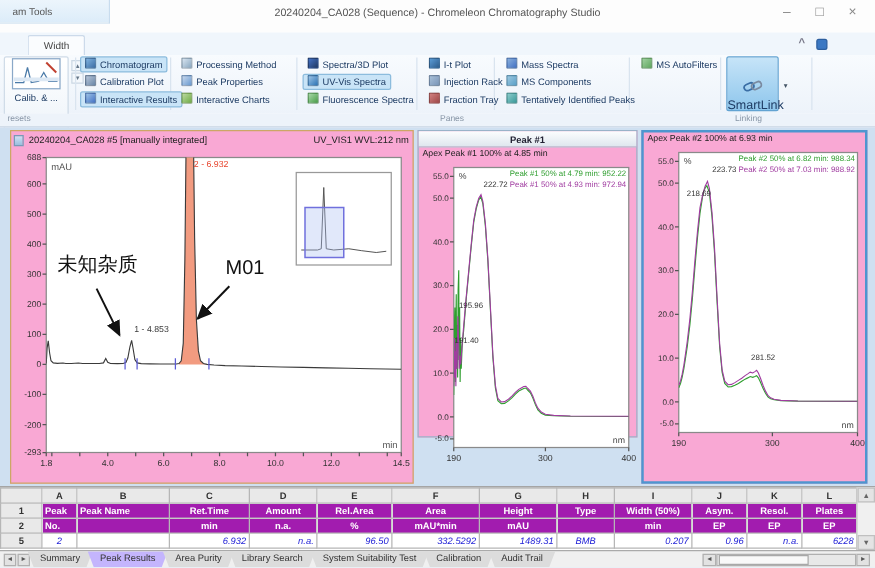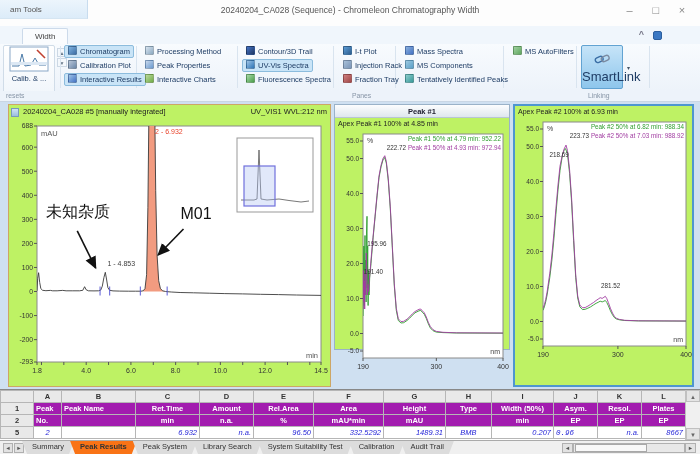--- a/index.html
+++ b/index.html
@@ -17,26 +17,26 @@
 .helpdot{position:absolute;right:38px;top:5px;width:9px;height:9px;border-radius:2px;background:#3b78c3;border:1px solid #2c5e9e}
 .ribbon{position:absolute;left:0;top:44px;width:700px;height:47px;background:linear-gradient(#f8fbfe,#edf3fa)}
 .rbtn{position:absolute;height:13px;line-height:12px;padding:0 3px;font-size:7.5px;color:#1e3c64;white-space:nowrap;border:1px solid transparent;border-radius:2px}
 .rbtn.sel{background:#c9e4f7;border-color:#8cbcdd}
 .ricon{display:inline-block;width:9px;height:9px;border-radius:1px;vertical-align:-1px;margin-right:3px;border:1px solid rgba(0,0,0,.18)}
 .vsep{position:absolute;top:2px;width:1px;height:42px;background:#d9e4ef}
 .preset-btn{position:absolute;left:3px;top:1px;width:52px;height:60px;text-align:center;border:1px solid #d0dce8;border-radius:2px;background:linear-gradient(#ffffff,#eef4fa)}
 .plabel{font-size:7.5px;color:#1e3c64;margin-top:0}
 .spinners{position:absolute;left:57px;top:4px;width:10px}
 .spinners span{display:block;font-size:5px;color:#678;text-align:center;height:9px;line-height:8px;border:1px solid #ccd8e4;background:#f4f8fc;margin-bottom:1px}
-.smartlink{position:absolute;left:581px;top:1px;width:42px;height:44px;background:linear-gradient(#c6e4f8,#8ec6ec);border:1px solid #62a3d2;border-radius:2px;text-align:center;font-size:13px;color:#1e3c64;padding-top:6px}
+.smartlink{position:absolute;left:581px;top:1px;width:42px;height:44px;background:linear-gradient(#c6e4f8,#8ec6ec);border:1px solid #62a3d2;border-radius:2px;text-align:center;font-size:10px;color:#1e3c64;padding-top:16px}
 .sl-drop{position:absolute;left:627px;top:20px;font-size:6px;color:#456}
 .grouprow{position:absolute;left:0;top:91px;width:700px;height:11px;background:#edf3fa;border-bottom:1px solid #c9d6e4}
 .glabel{position:absolute;top:1px;font-size:6.8px;color:#8795a6}
 .content{position:absolute;left:0;top:102px;width:700px;height:287px;background:#cfe0f1}
-.panel{position:absolute;top:2px;background:#bef264}
+.panel{position:absolute;top:2px;background:#f9a8d4}
 .panel.chrom{left:8px;width:323px;height:283px;border:1px solid #cda666}
 .panel.spec1{left:334px;width:176px;height:246px;border:1px solid #9ab2c8}
 .panel.spec2{left:513px;width:181px;height:283px;border:2px solid #4e96cf}
 .chead{height:15px;font-size:7.5px;line-height:14px;color:#222;position:relative;padding-left:14px;white-space:nowrap;overflow:hidden}
 .cicon{position:absolute;left:2px;top:3px;width:8px;height:9px;background:linear-gradient(#cfe2f4,#9abede);border:1px solid #789ab8}
 .cdet{position:absolute;right:3px;top:0}
 .phead{height:13px;text-align:center;font-size:7.5px;line-height:13px;color:#223;background:linear-gradient(#fcfdfe,#dfe7ee);border-bottom:1px solid #b8c6d4;font-weight:bold}
 .spec2 .phead{background:linear-gradient(#a6d4f2,#64aede);border-bottom:1px solid #4e96cf}
 .psub{height:12px;font-size:7px;line-height:12px;padding-left:3px;color:#222;white-space:nowrap;overflow:hidden}
 svg text{font-family:"Liberation Sans",sans-serif}
@@ -48,34 +48,34 @@
 #results-grid td.rownum{background:#e9e9e9;color:#333;text-align:center;font-weight:bold;border-color:#b6b6b6}
 tr.drow td{color:#1d1dd6;font-style:italic}
 tr.drow td.rownum{color:#333;font-style:normal}
 .vscroll{position:absolute;right:0;top:0;width:15px;height:51px;background:#f0f0f0;border-left:1px solid #c0c0c0}
 .vscroll .sbtn{display:block;height:12px;text-align:center;font-size:6px;color:#666;line-height:12px;background:#e4e4e4;border:1px solid #c0c0c0}
 .vscroll .sdown{position:absolute;bottom:1px;left:0;right:0}
 .tabstrip{position:absolute;left:0;top:440px;width:700px;height:14px;background:#f0f0f0;border-top:1px solid #aaa}
 .tnav{position:absolute;top:2px;width:10px;height:10px;font-size:5.5px;text-align:center;line-height:9px;color:#555;background:#e2e2e2;border:1px solid #b0b0b0}
 #tabs-box{position:absolute;left:26px;top:0;height:14px;white-space:nowrap}
 .sheettab{position:relative;display:inline-block;height:13px;line-height:12px;padding:0 10px;font-size:7.5px;color:#333;background:#dcdcdc;clip-path:polygon(0 0,100% 0,calc(100% - 5px) 100%,5px 100%);margin-left:-4px}
-.sheettab.active{background:#f97316;font-weight:bold}
+.sheettab.active{background:#c4b5fd;font-weight:normal}
 .hscroll{position:absolute;right:4px;top:2px;height:10px}
 .hscroll .harrow{display:inline-block;width:11px;height:10px;font-size:5.5px;text-align:center;line-height:9px;color:#555;background:#e2e2e2;border:1px solid #b0b0b0;vertical-align:top}
 .hscroll .htrack{display:inline-block;width:112px;height:10px;background:#e8e8e8;border:1px solid #b0b0b0;vertical-align:top;position:relative}
 .hscroll .hthumb{position:absolute;left:1px;top:0;width:72px;height:8px;background:#f8f8f8;border:1px solid #a8a8a8}
 </style>
 </head>
 <body>
 
 <div id="app">
 
   <div class="titlebar">
     <div class="ctx-tab">am Tools</div>
-    <div class="title">20240204_CA028 (Sequence) - Chromeleon Chromatography Width</div>
+    <div class="title">20240204_CA028 (Sequence) - Chromeleon Chromatography Studio</div>
     <div class="winbtns">
       <span>–</span>
       <span>□</span>
       <span>×</span>
     </div>
   </div>
 
   <div class="tabrow">
     <div class="ribtab">Width</div>
     <span class="collapse">^</span>
@@ -111,21 +111,21 @@
       </svg>
       <div>SmartLink</div>
     </div>
     <span class="sl-drop">▾</span>
   <div class="rbtn sel" style="left: 64px; top: 1px;"><span class="ricon" style="background: linear-gradient(135deg, rgb(127, 179, 224), rgb(61, 110, 165));"></span><span>Chromatogram</span></div>
       <div class="rbtn" style="left: 64px; top: 15px;"><span class="ricon" style="background: linear-gradient(135deg, rgb(184, 198, 216), rgb(106, 135, 168));"></span><span>Calibration Plot</span></div>
       <div class="rbtn sel" style="left: 64px; top: 29px;"><span class="ricon" style="background: linear-gradient(135deg, rgb(157, 195, 230), rgb(68, 114, 196));"></span><span>Interactive Results</span></div>
       <div class="rbtn" style="left: 141px; top: 1px;"><span class="ricon" style="background: linear-gradient(135deg, rgb(216, 228, 240), rgb(138, 168, 192));"></span><span>Processing Method</span></div>
       <div class="rbtn" style="left: 141px; top: 15px;"><span class="ricon" style="background: linear-gradient(135deg, rgb(200, 216, 236), rgb(106, 154, 208));"></span><span>Peak Properties</span></div>
       <div class="rbtn" style="left: 141px; top: 29px;"><span class="ricon" style="background: linear-gradient(135deg, rgb(188, 217, 160), rgb(112, 173, 71));"></span><span>Interactive Charts</span></div>
-      <div class="rbtn" style="left: 242px; top: 1px;"><span class="ricon" style="background: linear-gradient(135deg, rgb(68, 114, 196), rgb(31, 56, 100));"></span><span>Contour/3D Trail</span></div>
+      <div class="rbtn" style="left: 242px; top: 1px;"><span class="ricon" style="background: linear-gradient(135deg, rgb(68, 114, 196), rgb(31, 56, 100));"></span><span>Spectra/3D Plot</span></div>
       <div class="rbtn sel" style="left: 242px; top: 15px;"><span class="ricon" style="background: linear-gradient(135deg, rgb(157, 195, 230), rgb(46, 117, 182));"></span><span>UV-Vis Spectra</span></div>
       <div class="rbtn" style="left: 242px; top: 29px;"><span class="ricon" style="background: linear-gradient(135deg, rgb(168, 216, 168), rgb(74, 158, 74));"></span><span>Fluorescence Spectra</span></div>
       <div class="rbtn" style="left: 339px; top: 1px;"><span class="ricon" style="background: linear-gradient(135deg, rgb(91, 155, 213), rgb(46, 94, 142));"></span><span>I-t Plot</span></div>
       <div class="rbtn" style="left: 339px; top: 15px;"><span class="ricon" style="background: linear-gradient(135deg, rgb(168, 192, 216), rgb(122, 149, 184));"></span><span>Injection Rack</span></div>
       <div class="rbtn" style="left: 339px; top: 29px;"><span class="ricon" style="background: linear-gradient(135deg, rgb(208, 128, 128), rgb(160, 72, 72));"></span><span>Fraction Tray</span></div>
       <div class="rbtn" style="left: 401px; top: 1px;"><span class="ricon" style="background: linear-gradient(135deg, rgb(138, 176, 220), rgb(68, 114, 196));"></span><span>Mass Spectra</span></div>
       <div class="rbtn" style="left: 401px; top: 15px;"><span class="ricon" style="background: linear-gradient(135deg, rgb(156, 200, 224), rgb(90, 160, 200));"></span><span>MS Components</span></div>
       <div class="rbtn" style="left: 401px; top: 29px;"><span class="ricon" style="background: linear-gradient(135deg, rgb(140, 204, 204), rgb(58, 154, 154));"></span><span>Tentatively Identified Peaks</span></div>
       <div class="rbtn" style="left: 509px; top: 1px;"><span class="ricon" style="background: linear-gradient(135deg, rgb(160, 208, 160), rgb(96, 168, 96));"></span><span>MS AutoFilters</span></div>
     </div>
@@ -384,33 +384,33 @@
             <td class="rownum">5</td>
             <td style="text-align: center;">2</td>
             <td style="text-align: left;"></td>
             <td style="text-align: right;">6.932</td>
             <td style="text-align: right;">n.a.</td>
             <td style="text-align: right;">96.50</td>
             <td style="text-align: right;">332.5292</td>
             <td style="text-align: right;">1489.31</td>
             <td style="text-align: center;">BMB</td>
             <td style="text-align: right;">0.207</td>
-            <td style=" font-family: Liberation Mono, monospace;">0.96</td>
+            <td style="text-align: right;">0.96</td>
             <td style="text-align: right;">n.a.</td>
-            <td style="text-align: right;">8667</td>
+            <td style="text-align: right;">6228</td>
           </tr>
         </tbody>
       </table>
     <div class="vscroll">
       <span class="sbtn">▲</span>
       <span class="sbtn sdown">▼</span>
     </div>
   </div>
 
   <div class="tabstrip">
     <span class="tnav" style="left:3px">◄</span>
     <span class="tnav" style="left:14px">►</span>
-    <div id="tabs-box"><span class="sheettab">Summary</span><span class="sheettab active">Peak Results</span><span class="sheettab">Peak System</span><span class="sheettab">Library Search</span><span class="sheettab">System Suitability Test</span><span class="sheettab">Calibration</span><span class="sheettab">Audit Trail</span></div>
+    <div id="tabs-box"><span class="sheettab">Summary</span><span class="sheettab active">Peak Results</span><span class="sheettab">Area Purity</span><span class="sheettab">Library Search</span><span class="sheettab">System Suitability Test</span><span class="sheettab">Calibration</span><span class="sheettab">Audit Trail</span></div>
     <div class="hscroll">
       <span class="harrow">◄</span><span class="htrack"><span class="hthumb"></span></span><span class="harrow">►</span>
     </div>
   </div>
 </div>
 
 </body></html>

